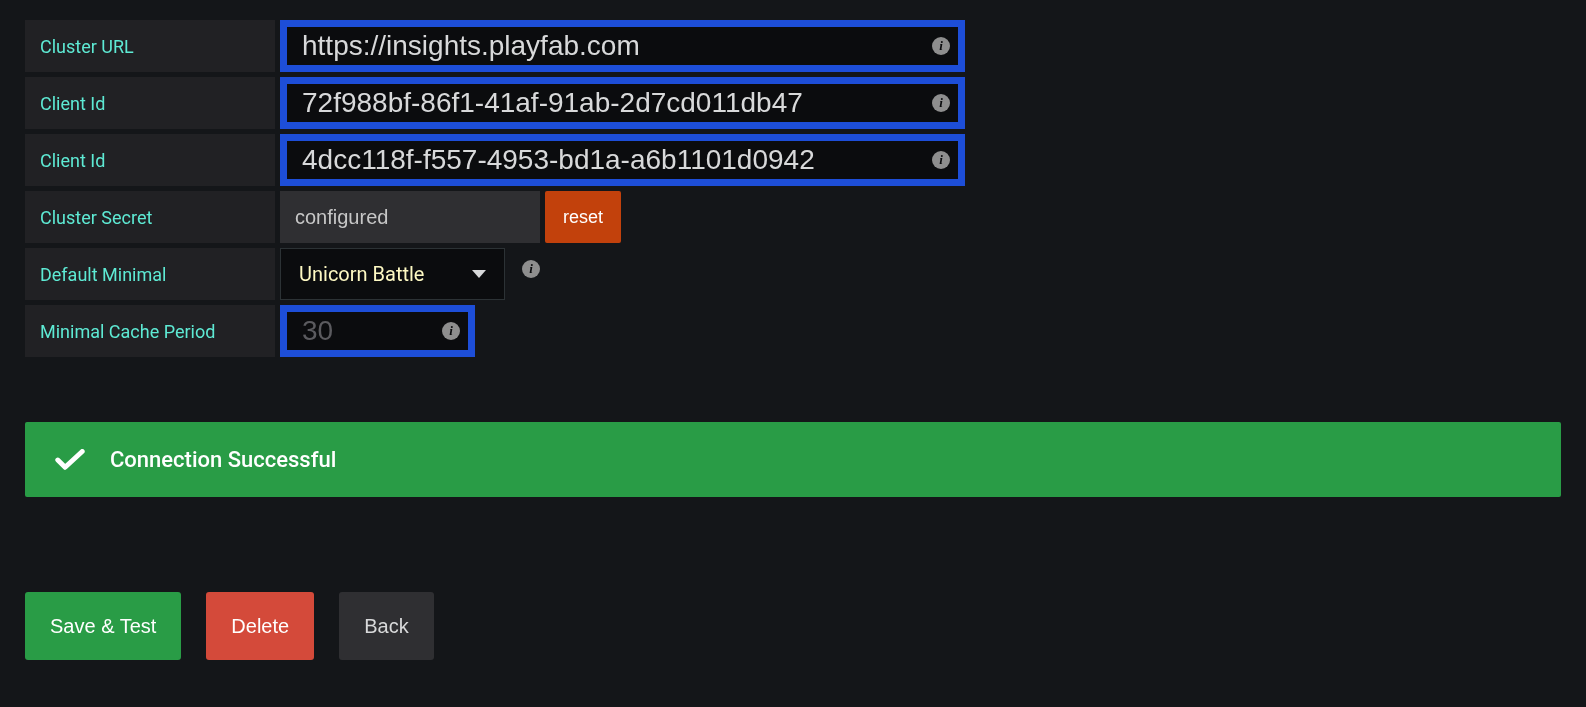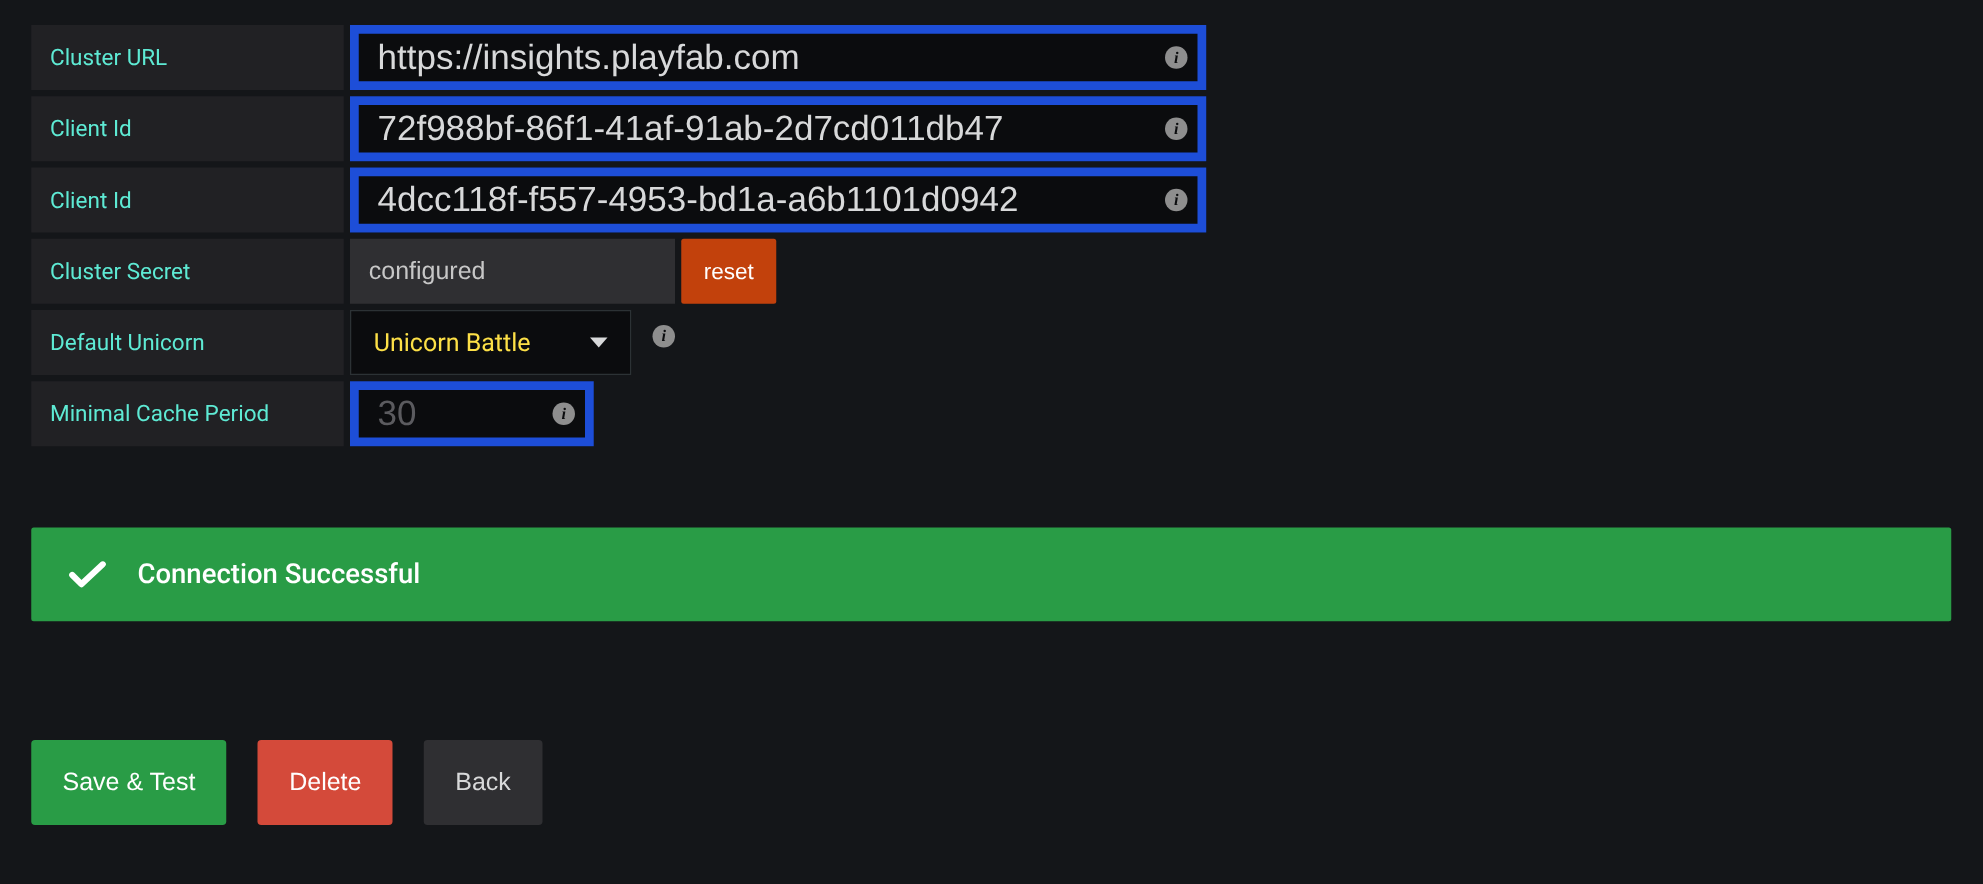--- a/index.html
+++ b/index.html
@@ -115,21 +115,21 @@
       padding: 0 18px;
       height: 52px;
       font-size: 18px;
       font-weight: 500;
       cursor: pointer;
       border-radius: 2px;
     }
     .dropdown {
       background-color: #0b0c0e;
       border: 1px solid #2c3235;
-      color: #fde047;
+      color: #fef9c3;
       padding: 0 18px;
       height: 52px;
       font-size: 20px;
       display: flex;
       align-items: center;
       cursor: pointer;
       gap: 25px;
       width: 225px;
     }
     .dropdown-caret {
@@ -212,21 +212,21 @@
   </div>
 </div>
 
 <div class="form-row">
   <div class="form-label">Cluster Secret</div>
   <input type="text" class="form-input configured" disabled="" value="configured" style="">
   <button class="btn-reset">reset</button>
 </div>
 
 <div class="form-row">
-  <div class="form-label">Default Unicorn</div>
+  <div class="form-label">Default Minimal</div>
   <div class="dropdown">
     <span>Unicorn Battle</span>
     <span class="dropdown-caret"></span>
   </div>
   <span class="info-icon-inline">i</span>
 </div>
 
 <div class="form-row">
   <div class="form-label">Minimal Cache Period</div>
   <div class="input-wrapper" style="width:195px;">

